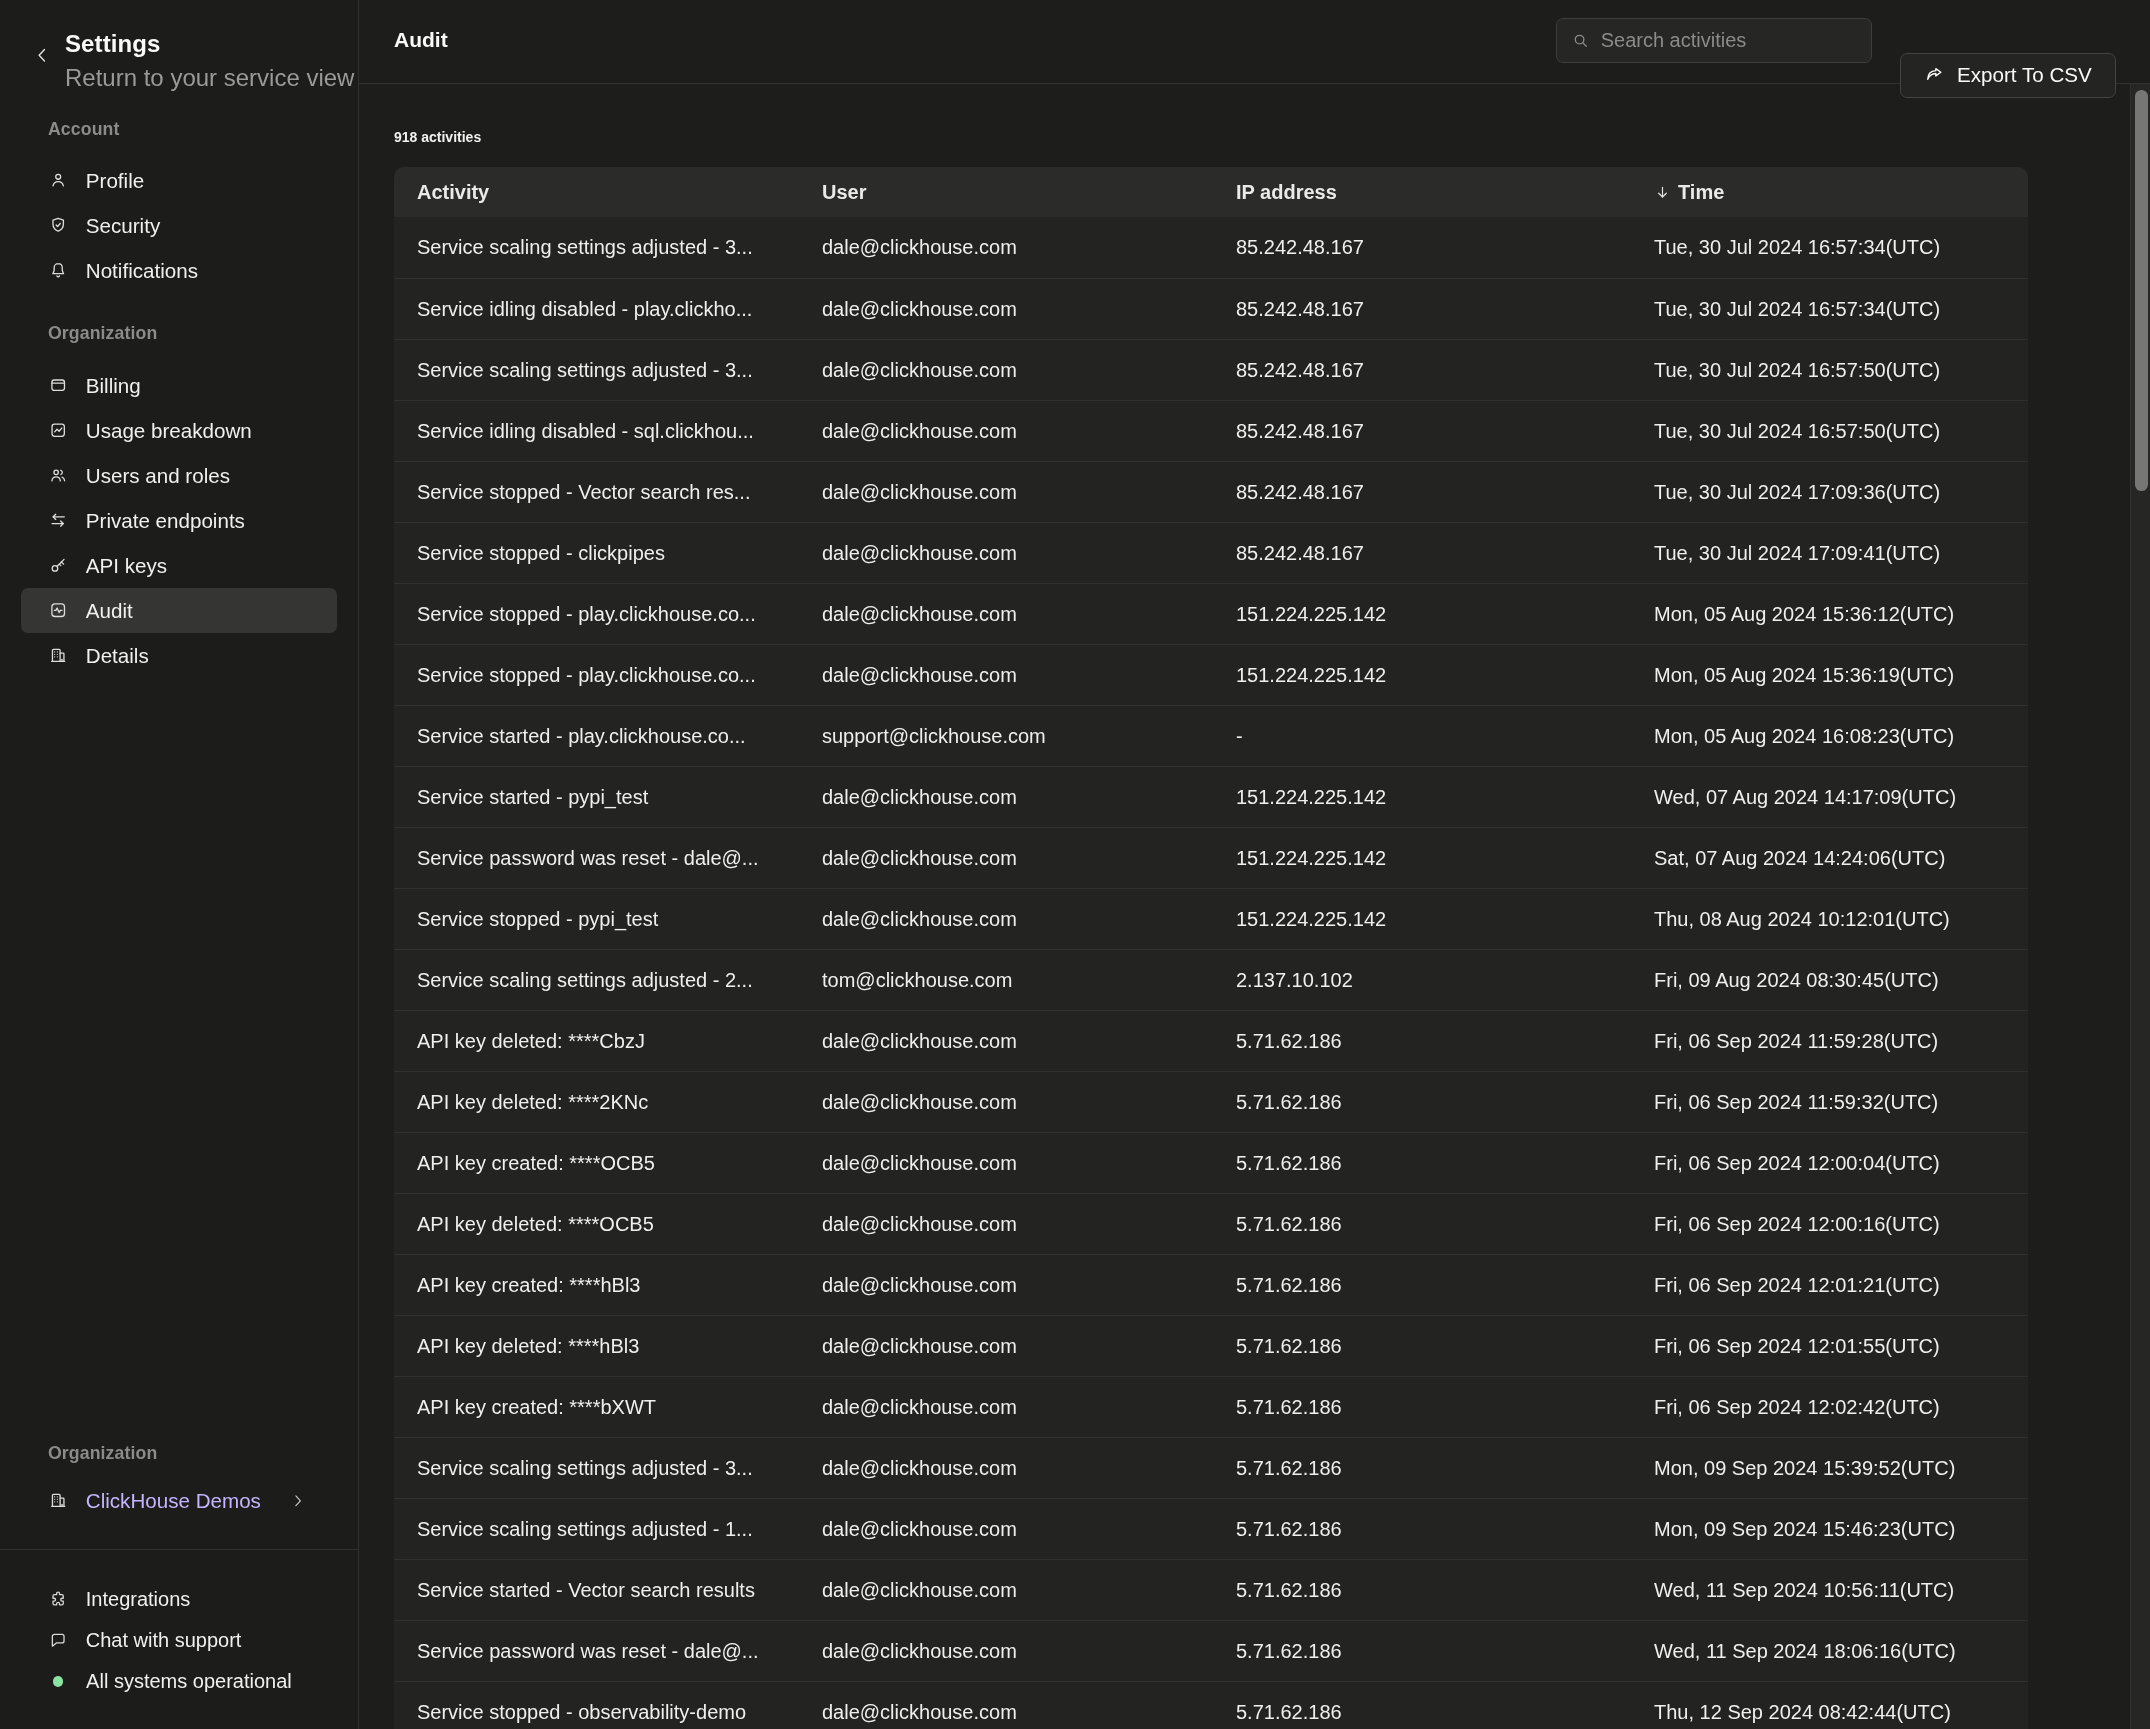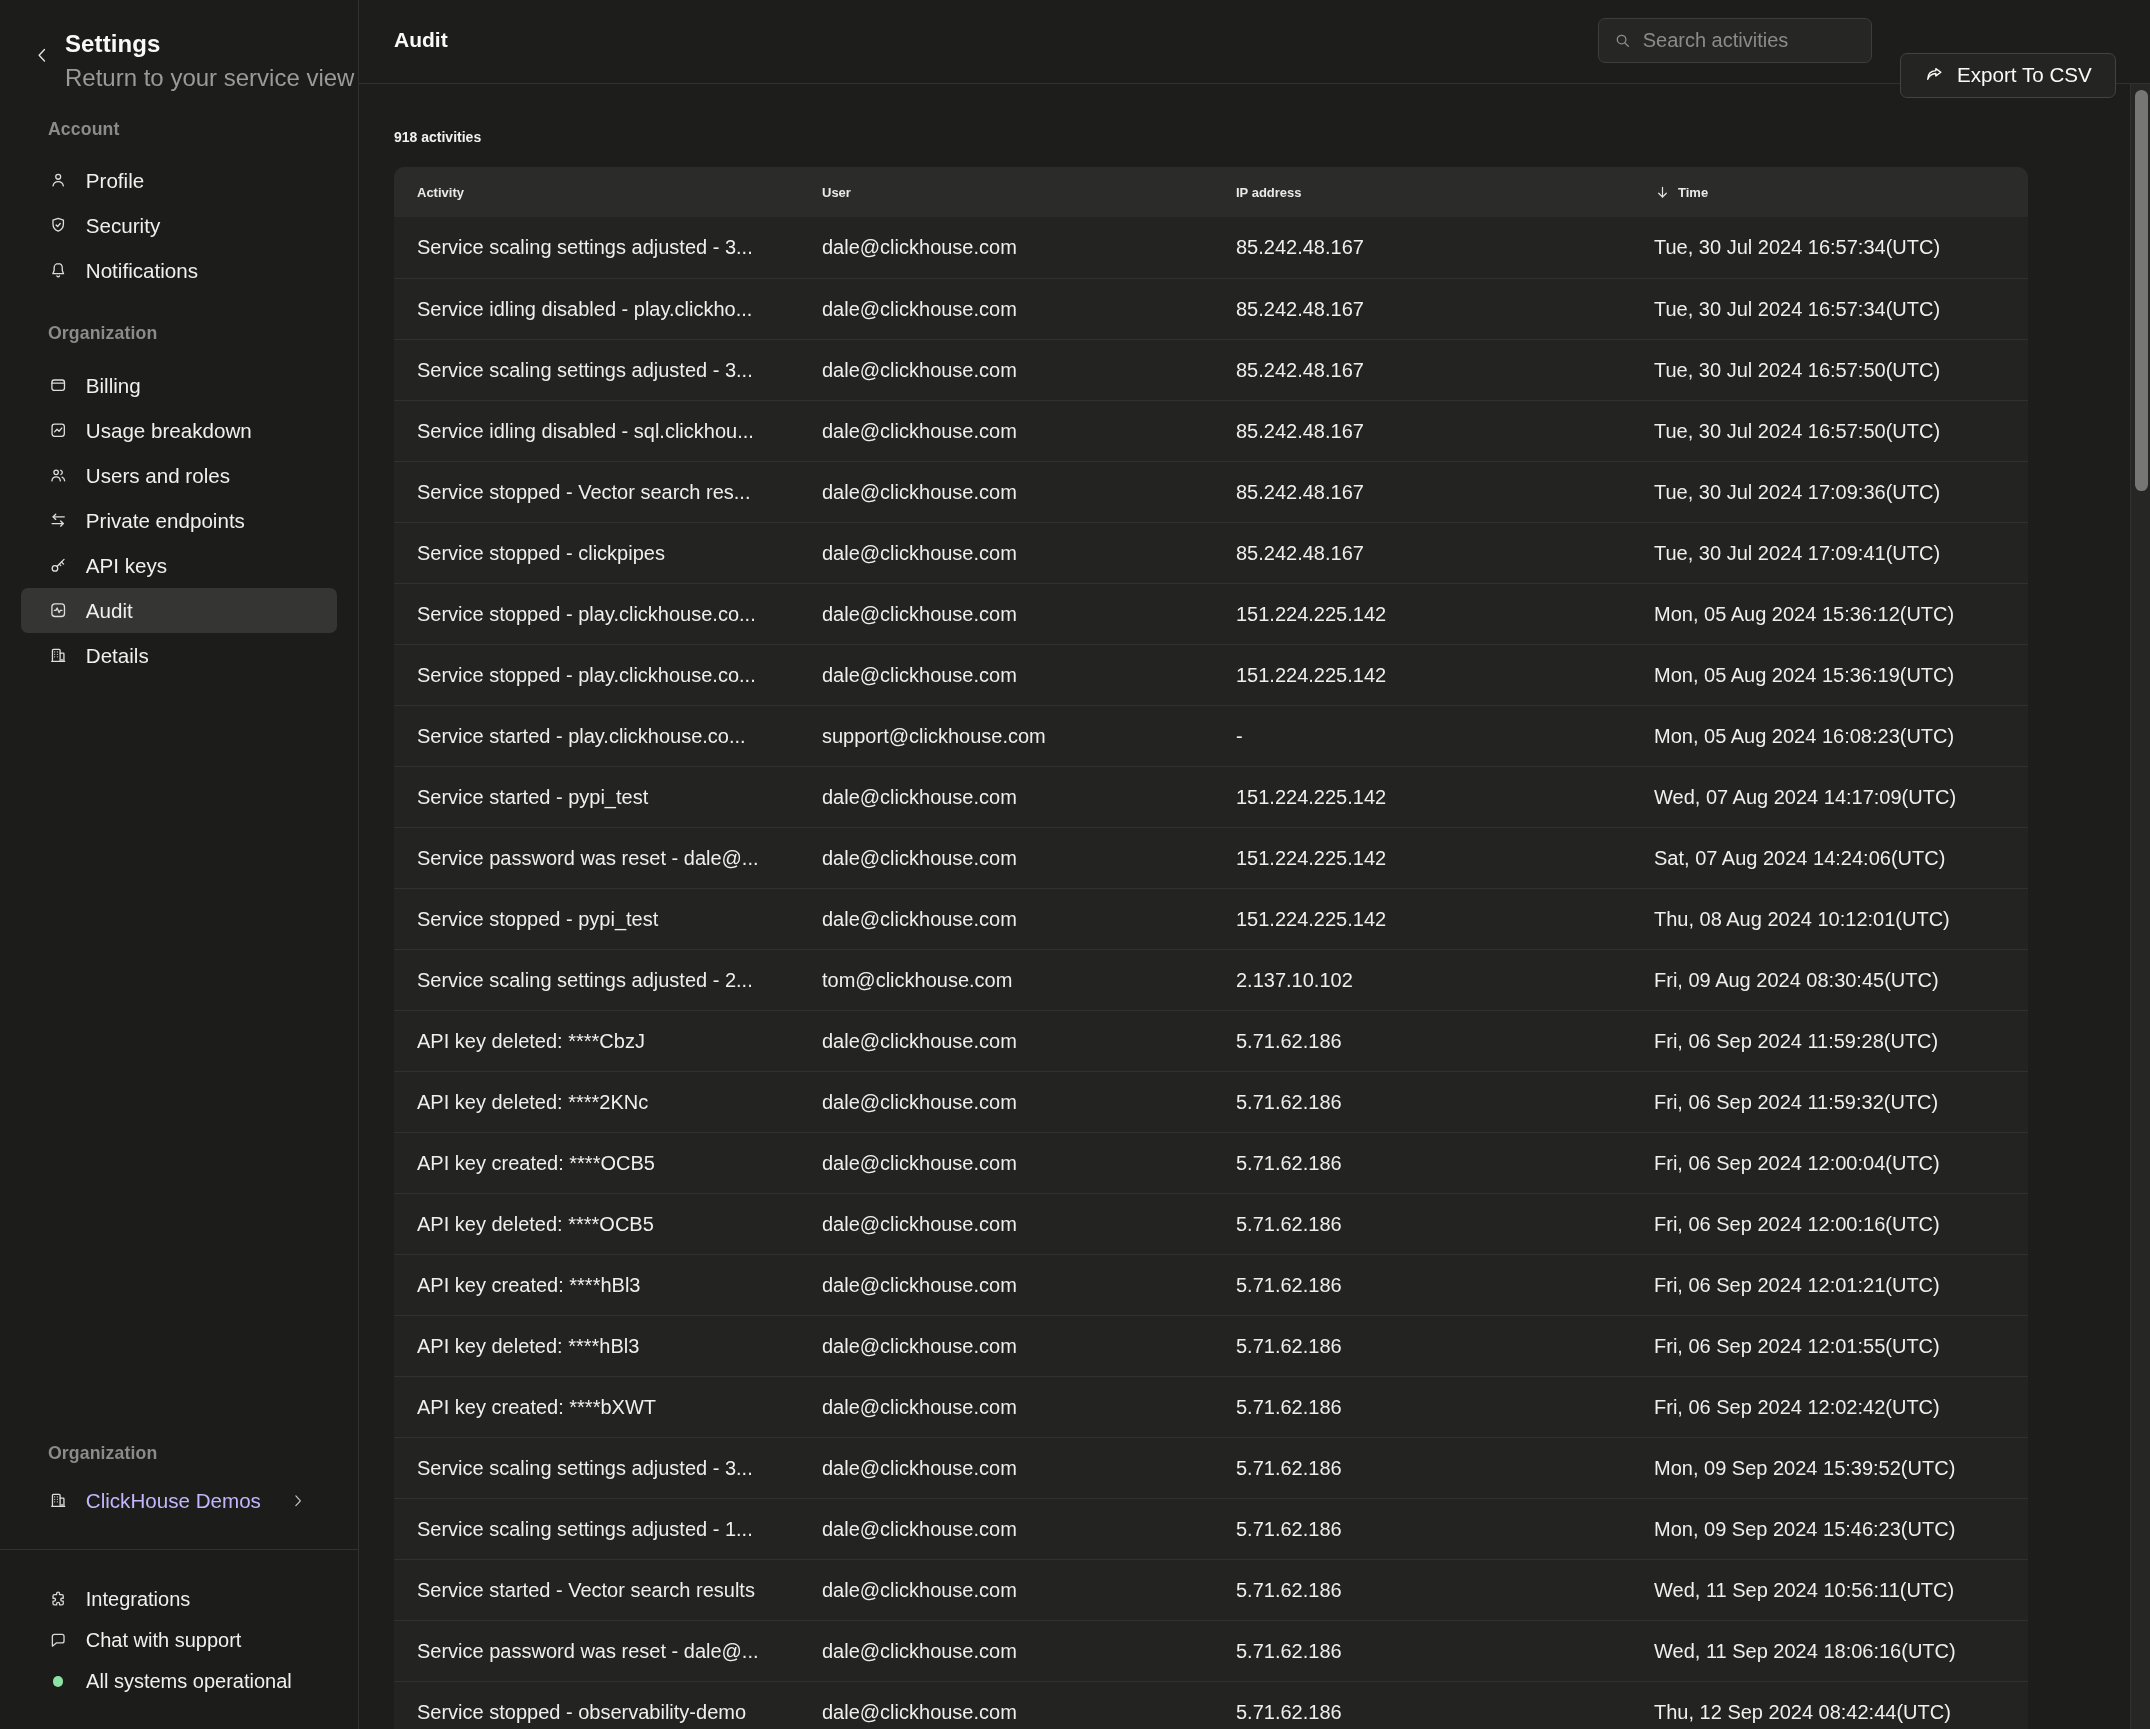--- a/index.html
+++ b/index.html
@@ -45,37 +45,37 @@
   .foot-item .icn{width:18.4px;height:18.4px;color:#d8d8d6;display:flex;}
   .foot-item .icn svg{width:18.4px;height:18.4px;}
   .foot-item .lab{margin-left:18.4px;font-size:20px;}
   .status-dot{width:10.6px;height:10.6px;border-radius:50%;margin-left:3.5px;}
   .foot-item .lab.status{margin-left:23px;}
 
   
   .main{position:relative;flex:1;height:100%;background:var(--bg-main);}
   .main-header{position:absolute;left:0;top:0;width:100%;height:84px;border-bottom:0.7px solid var(--border);}
   .page-title{position:absolute;left:35px;top:28px;font-size:21px;font-weight:600;color:#fafaf8;}
-  .search-box{position:absolute;right:279px;top:17.7px;width:274px;height:45px;background:var(--input-bg);border:0.7px solid var(--border-strong);border-radius:7px;display:flex;align-items:center;padding:0 14px;}
+  .search-box{position:absolute;right:279px;top:17.7px;width:316px;height:45px;background:var(--input-bg);border:0.7px solid var(--border-strong);border-radius:7px;display:flex;align-items:center;padding:0 14px;}
   .search-box .icn{width:18.4px;height:18.4px;color:var(--muted2);display:flex;flex:0 0 18.4px;}
   .search-box .icn svg{width:18.4px;height:18.4px;}
   .search-box input{flex:1;margin-left:11.3px;background:transparent;border:none;outline:none;color:var(--text);font-size:20px;font-family:inherit;min-width:0;}
   .search-box input::placeholder{color:var(--muted2);}
   .export-btn{position:absolute;right:35px;top:17.7px;width:216px;height:45px;background:var(--btn-bg);border:0.7px solid #434341;border-radius:7px;display:flex;align-items:center;justify-content:center;gap:12.8px;color:#fafaf8;font-size:20.6px;font-weight:500;font-family:inherit;cursor:pointer;margin-top:35px;}
   .export-btn .icn{width:20px;height:20px;display:flex;color:#fafaf8;}
   .export-btn .icn svg{width:20px;height:20px;}
 
   .count-label{position:absolute;left:35px;top:129px;font-size:14px;font-weight:700;color:#f2f2f0;}
 
   
   .table-card{position:absolute;left:35px;top:167px;width:1634px;height:1562px;background:var(--card);border-radius:10px 10px 0 0;overflow:hidden;}
   .t-head{display:flex;height:50px;background:var(--card-header);align-items:center;}
   .t-cell{padding-left:23px;flex:0 0 auto;overflow:hidden;white-space:nowrap;}
   .c0{width:405px;} .c1{width:414px;} .c2{width:418px;} .c3{width:398px;}
-  .t-head .t-cell{font-size:13px;font-weight:600;color:#eaeae8;display:flex;align-items:center;gap:7px;cursor:pointer;}
+  .t-head .t-cell{font-size:20px;font-weight:600;color:#eaeae8;display:flex;align-items:center;gap:7px;cursor:pointer;}
   .sort-icn{width:17px;height:17px;display:flex;color:#e2e2e0;}
   .sort-icn svg{width:17px;height:17px;}
   .t-row{display:flex;height:61px;align-items:center;border-top:0.7px solid var(--border);}
   .t-row:first-of-type{border-top:none;}
   .t-row .t-cell{font-size:20px;color:#efefed;}
 
   
   .scroll-gutter{position:absolute;top:84px;right:0;width:20.6px;height:1645px;background:#262624;border-left:0.7px solid var(--border);cursor:pointer;}
   .scroll-thumb{position:absolute;left:3.5px;top:5.7px;width:12.8px;height:401px;border-radius:6.4px;background:var(--thumb);cursor:grab;}
 </style>

